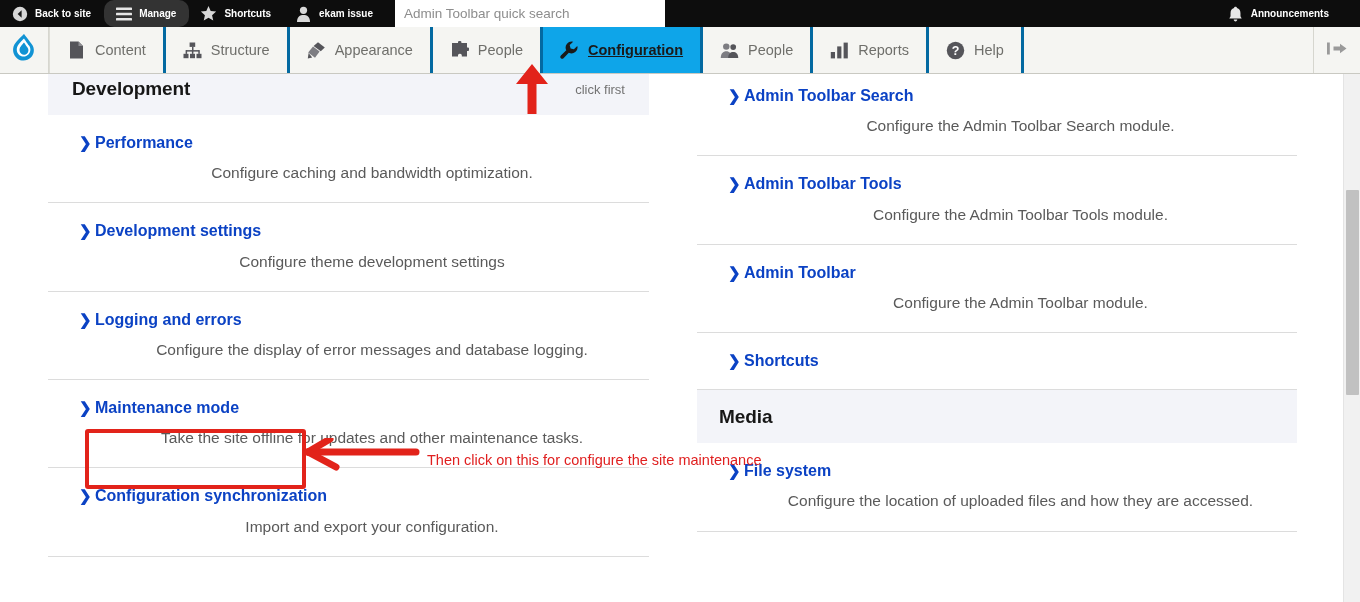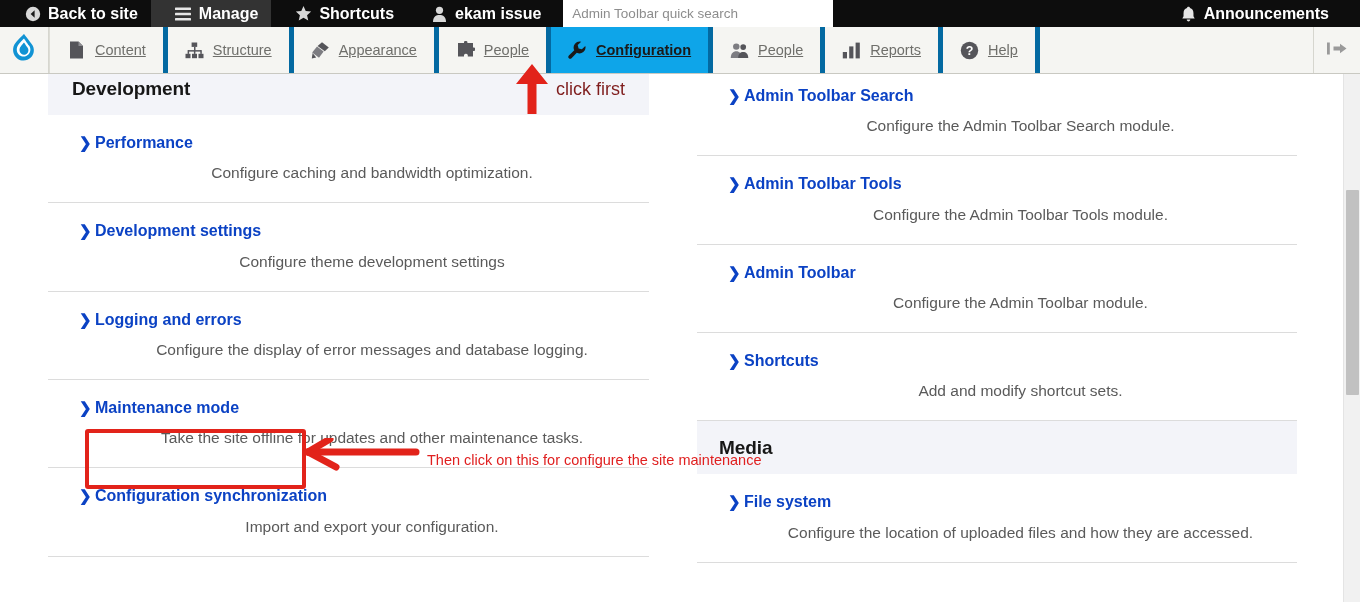--- a/index.html
+++ b/index.html
@@ -14,25 +14,26 @@
   
   .admin-bar {
     position: absolute; top: 0; left: 0;
     width: 1360px; height: 27px;
     background: #0d0d0d;
     display: flex; align-items: stretch;
     z-index: 40;
   }
   .ab-item {
     display: flex; align-items: center; gap: 7px;
-    padding: 0 13px 0 24px;
+    padding: 0 13px 0 11px;
     color: #fff;
-    font-size: 16px; font-weight: bold;
+    font-size: 10px; font-weight: bold;
     white-space: nowrap;
     cursor: pointer;
+    border-radius: 10px;
   }
   .ab-item.active { background: #333333; }
   .ab-icon { display: inline-flex; align-items: center; justify-content: center;
              width: 17px; height: 17px; flex: 0 0 17px; }
   .ab-search-wrap { display: flex; align-items: center; padding-left: 9px; }
   .ab-search {
     width: 270px; height: 27px;
     border: none; outline: none; background: #fff;
     padding: 0 9px;
     font-family: "Liberation Sans", sans-serif;
@@ -53,27 +54,26 @@
   .logo-cell {
     width: 49px; flex: 0 0 49px;
     display: flex; align-items: center; justify-content: center;
     background: #f5f5f2;
     border-right: 1px solid #d6d6cf;
   }
   .mb-tabs { display: flex; align-items: stretch; }
   .mb-tab {
     display: flex; align-items: center; gap: 9px;
     padding: 0 17px;
-    border-right: 5px solid #0369a1;
+    border-right: 3px solid #0369a1;
     color: #6f6f6b;
     font-size: 14.5px;
     white-space: nowrap;
     cursor: pointer;
     background: transparent;
-    text-decoration: underline;
   }
   .mb-tab:first-child { border-left: 1px solid #ddddd6; }
   .mb-tab.active { background: #0ea5e9; color: #1a1a1a; }
   .mb-tab.active .mb-label { text-decoration: underline; font-weight: bold; }
   .mb-icon { display: inline-flex; align-items: center; justify-content: center;
              width: 19px; height: 19px; flex: 0 0 19px; }
   .mb-right {
     margin-left: auto;
     width: 47px; flex: 0 0 47px;
     border-left: 1px solid #d6d6cf;
@@ -95,21 +95,21 @@
   .panel { margin-bottom: 0; }
   .panel-head {
     background: #f3f4f9;
     padding: 16px 24px 15px 24px;
     display: flex; align-items: center; justify-content: space-between;
   }
   .panel-title {
     font-size: 19px; font-weight: bold; color: #171717;
     letter-spacing: -0.1px;
   }
-  .head-note { font-size: 18px; color: #7f1d1d; text-align: right; }
+  .head-note { font-size: 13px; color: #737373; text-align: right; }
 
   .cfg-item {
     padding: 18px 0 19px 0;
     border-bottom: 1px solid #dcdcdc;
     position: relative;
   }
   .cfg-item:last-child { border-bottom: 1px solid #dcdcdc; }
   .cfg-link {
     display: flex; align-items: baseline; gap: 10px;
     color: #0b42c4; font-size: 16px; font-weight: bold;
@@ -421,21 +421,20 @@
             <span class="cfg-name">Admin Toolbar</span>
           </div>
           <div class="cfg-desc">Configure the Admin Toolbar module.</div>
         </div>
 
         <div class="cfg-item">
           <div class="cfg-link">
             <span class="chev">❯</span>
             <span class="cfg-name">Shortcuts</span>
           </div>
-          <div class="cfg-desc">Add and modify shortcut sets.</div>
         </div>
 
       </div>
 
       <div class="panel">
         <div class="panel-head">
           <span class="panel-title">Media</span>
         </div>
 
         <div class="cfg-item">

